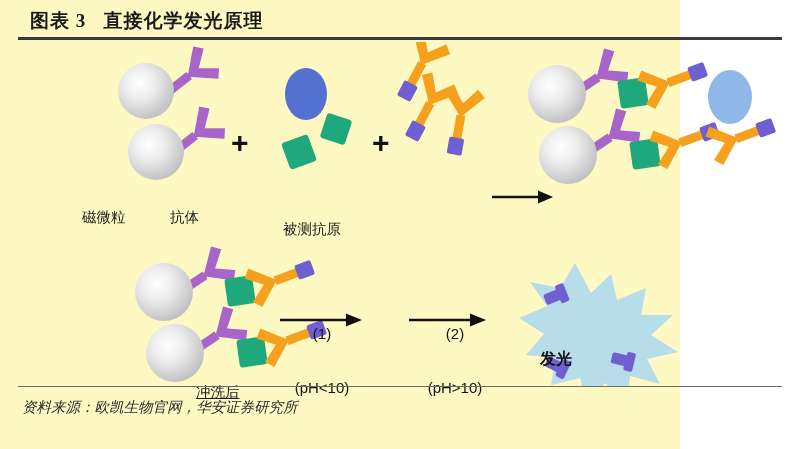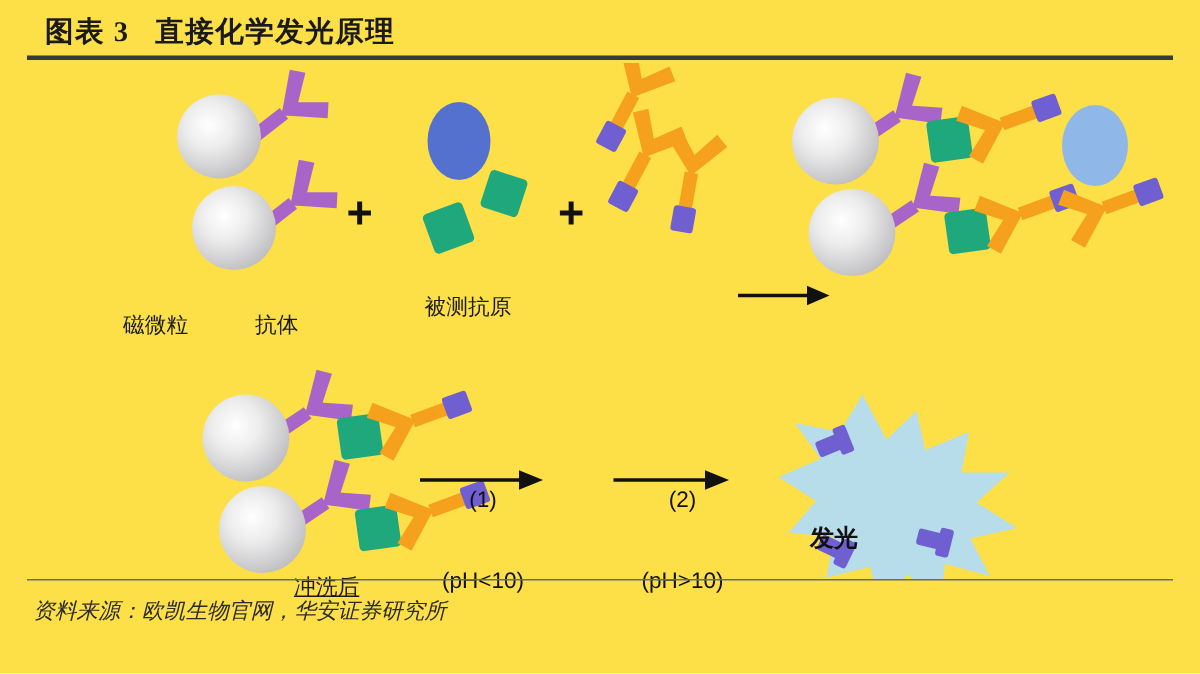--- a/index.html
+++ b/index.html
@@ -10,23 +10,23 @@
   body {
     width: 800px;
     height: 449px;
     font-family: "Liberation Sans", sans-serif;
     color: #000000;
     overflow: hidden;
     position: relative;
   }
   #figure-root {
     position: relative;
-    width: 800px;
+    width: 680px;
     height: 449px;
-    background: #fde047;
+    background: #fef9c3;
   }
 
   
   #figure-title {
     position: absolute;
     left: 30px;
     top: 8px;
     font-family: "Liberation Serif", serif;
     font-weight: bold;
     font-size: 19px;
@@ -109,21 +109,21 @@
     font-family: "Liberation Sans", sans-serif;
     font-size: 16px;
     font-weight: bold;
     color: #111111;
     white-space: pre;
   }
 
   
   #label-bead      { left: 82px;  top: 208px; }
   #label-antibody  { left: 170px; top: 208px; }
-  #label-antigen   { left: 283px; top: 196px; text-align: right; }
+  #label-antigen   { left: 283px; top: 220px; text-align: right; }
   #label-tracer    { left: 398px; top: 198px; width: 86px; }
   #label-washed    { left: 196px; top: 383px; text-decoration: underline; }
 
   #plus-1 { left: 231px; top: 128px; }
   #plus-2 { left: 372px; top: 128px; }
 
   #caption-1 { left: 262px; top: 288px; width: 120px; }
   #caption-2 { left: 400px; top: 288px; width: 110px; }
 
   #glow-label { left: 540px; top: 349px; }

